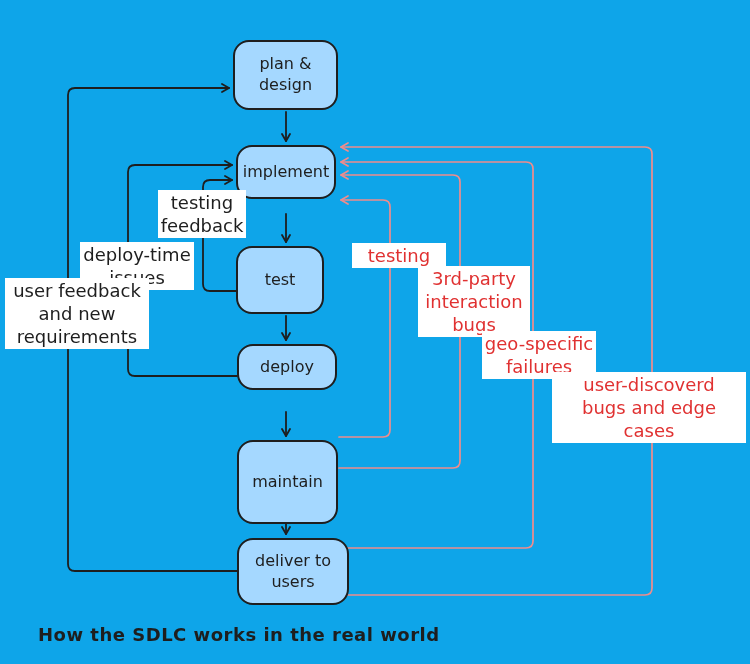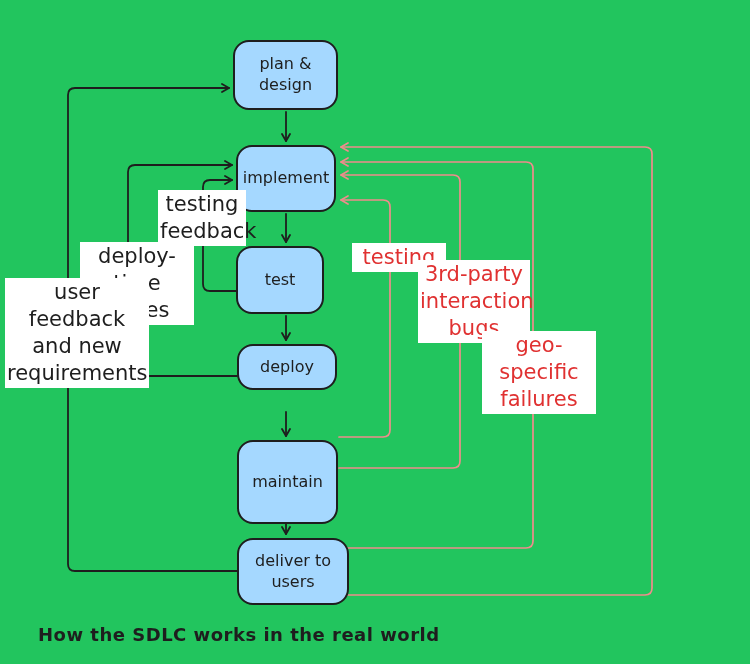--- a/index.html
+++ b/index.html
@@ -5,21 +5,21 @@
   :root{
     --node-fill:#a5d8ff;
     --line-black:#1e1e1e;
     --line-red:#f08c8c;
     --text-red:#e03131;
   }
   html,body{margin:0;padding:0;background:#ffffff;}
   .canvas{
     position:relative;
     width:750px;height:664px;
-    background:#22c55e;
+    background:#0ea5e9;
     overflow:hidden;
     font-family:"DejaVu Sans", sans-serif;
     color:var(--line-black);
   }
   svg.wires{position:absolute;left:0;top:0;width:750px;height:664px;}
   svg.wires path{fill:none;stroke-linecap:round;stroke-linejoin:round;}
   svg.wires path.stroke-black{stroke:var(--line-black);stroke-width:1.8;}
   svg.wires path.stroke-red{stroke:var(--line-red);stroke-width:1.7;}
   marker path.mk-black{stroke:var(--line-black);stroke-width:1.8;fill:none;}
   marker path.mk-red{stroke:var(--line-red);stroke-width:1.7;fill:none;}
@@ -30,21 +30,21 @@
     border:2px solid var(--line-black);
     border-radius:16px;
     display:flex;align-items:center;justify-content:center;
     text-align:center;
     font-size:16px;line-height:1.3;
     white-space:pre-line;
   }
   .label{
     position:absolute;
     text-align:center;
-    font-size:21px;line-height:1.28;
+    font-size:18px;line-height:1.28;
     white-space:pre-line;
     background:#ffffff;
     padding:1px 2px;
   }
   .label-red{color:var(--text-red);}
   .caption{
     position:absolute;
     left:38px;top:624px;
     width:600px;
     font-size:18px;
@@ -79,37 +79,39 @@
     <path class="stroke-black" d="M237 571 L75 571 Q68 571 68 564 L68 95 Q68 88 75 88 L229 88" marker-end="url(#mk-black)"></path>
 
     <path class="stroke-red" d="M339 437 L383 437 Q390 437 390 430 L390 207 Q390 200 383 200 L341 200" marker-end="url(#mk-red)"></path>
     <path class="stroke-red" d="M339 468 L453 468 Q460 468 460 461 L460 182 Q460 175 453 175 L341 175" marker-end="url(#mk-red)"></path>
     <path class="stroke-red" d="M342 548 L526 548 Q533 548 533 541 L533 169 Q533 162 526 162 L341 162" marker-end="url(#mk-red)"></path>
     <path class="stroke-red" d="M342 595 L645 595 Q652 595 652 588 L652 154 Q652 147 645 147 L341 147" marker-end="url(#mk-red)"></path>
   </svg>
 
   <div class="node" style="left:233px;top:40px;width:105px;height:70px">plan &amp;
 design</div>
-  <div class="node" style="left:236px;top:145px;width:100px;height:67px">implement</div>
+  <div class="node" style="left:236px;top:145px;width:100px;height:54px">implement</div>
   <div class="node" style="left:236px;top:246px;width:88px;height:68px">test</div>
   <div class="node" style="left:237px;top:344px;width:100px;height:46px">deploy</div>
   <div class="node" style="left:237px;top:440px;width:101px;height:84px">maintain</div>
   <div class="node" style="left:237px;top:538px;width:112px;height:67px">deliver to
 users</div>
 
   <div class="label" style="left:158px;top:190px;width:84px">testing
 feedback</div>
   <div class="label" style="left:80px;top:242px;width:110px">deploy-time
 issues</div>
   <div class="label" style="left:5px;top:278px;width:140px">user feedback
 and new
 requirements</div>
 
   <div class="label label-red" style="left:352px;top:243px;width:90px">testing</div>
-  <div class="label label-red" style="left:418px;top:260px;width:108px">3rd-party
+  <div class="label label-red" style="left:418px;top:266px;width:108px">3rd-party
 interaction
 bugs</div>
   <div class="label label-red" style="left:482px;top:331px;width:110px">geo-specific
 failures</div>
+  <div class="label label-red" style="left:552px;top:372px;width:190px">user-discoverd
+bugs and edge cases</div>
 
   <div class="caption">How the SDLC works in the real world</div>
 
 </div>
 
 </body></html>

